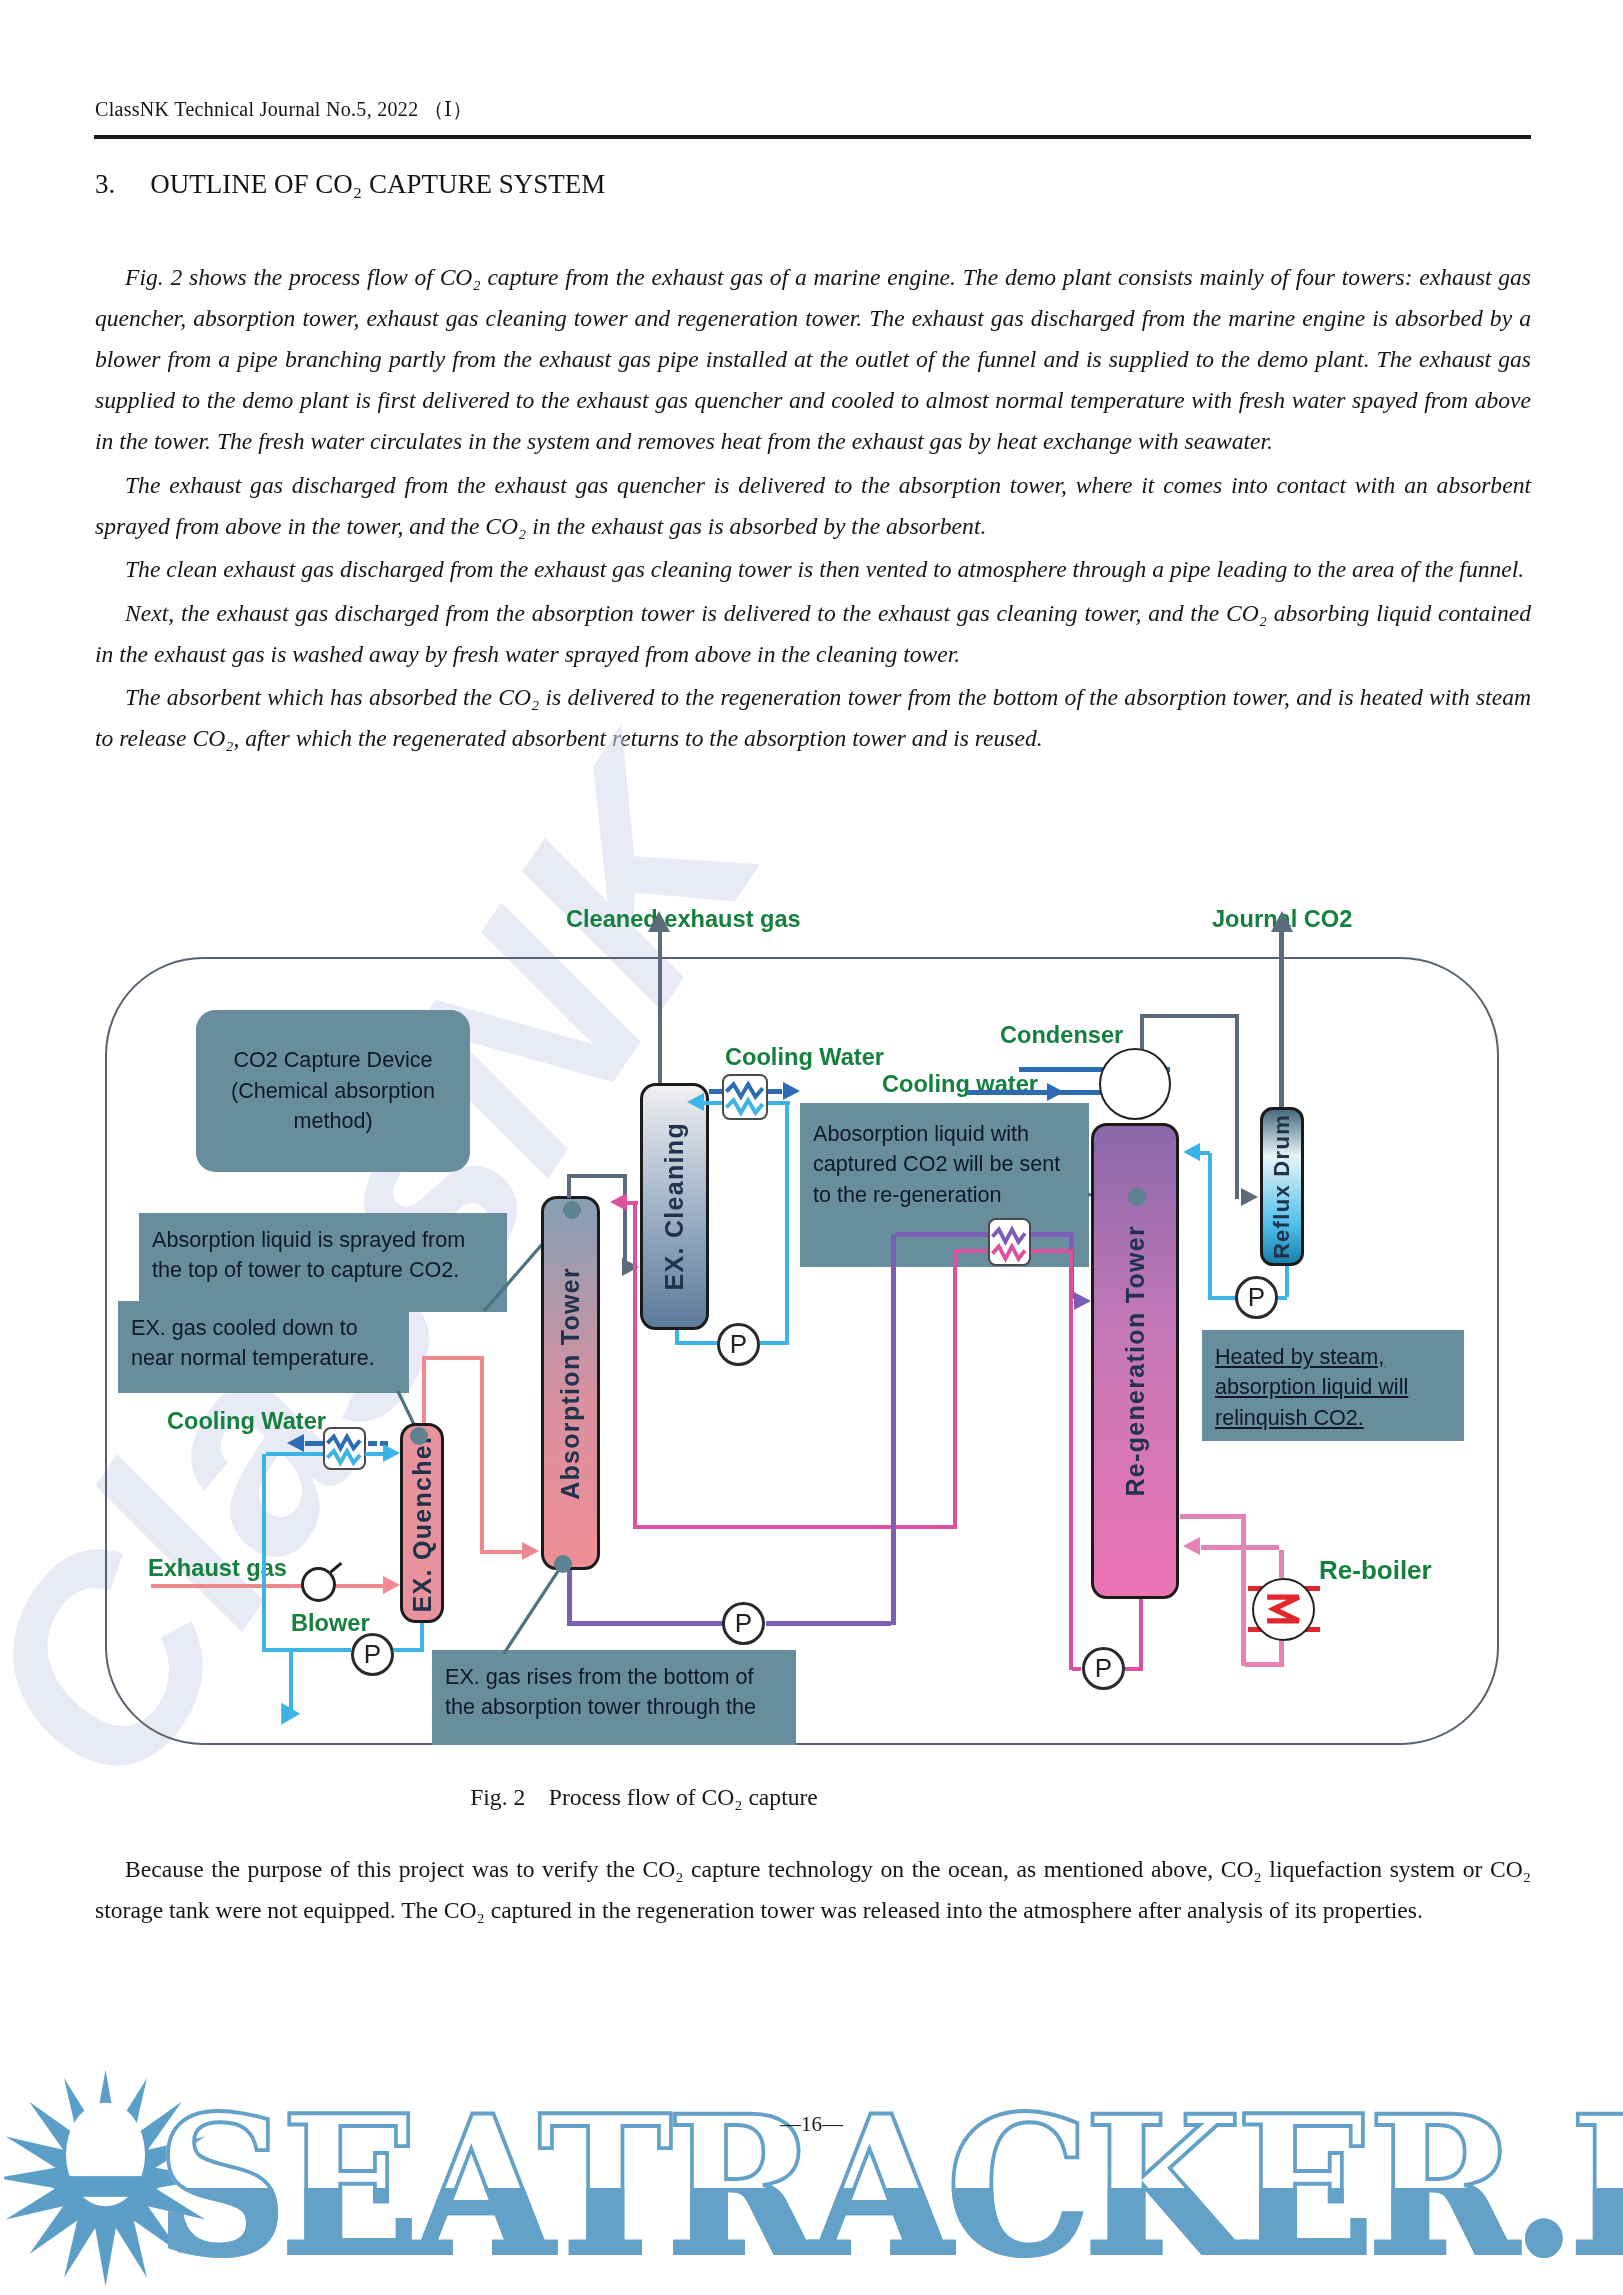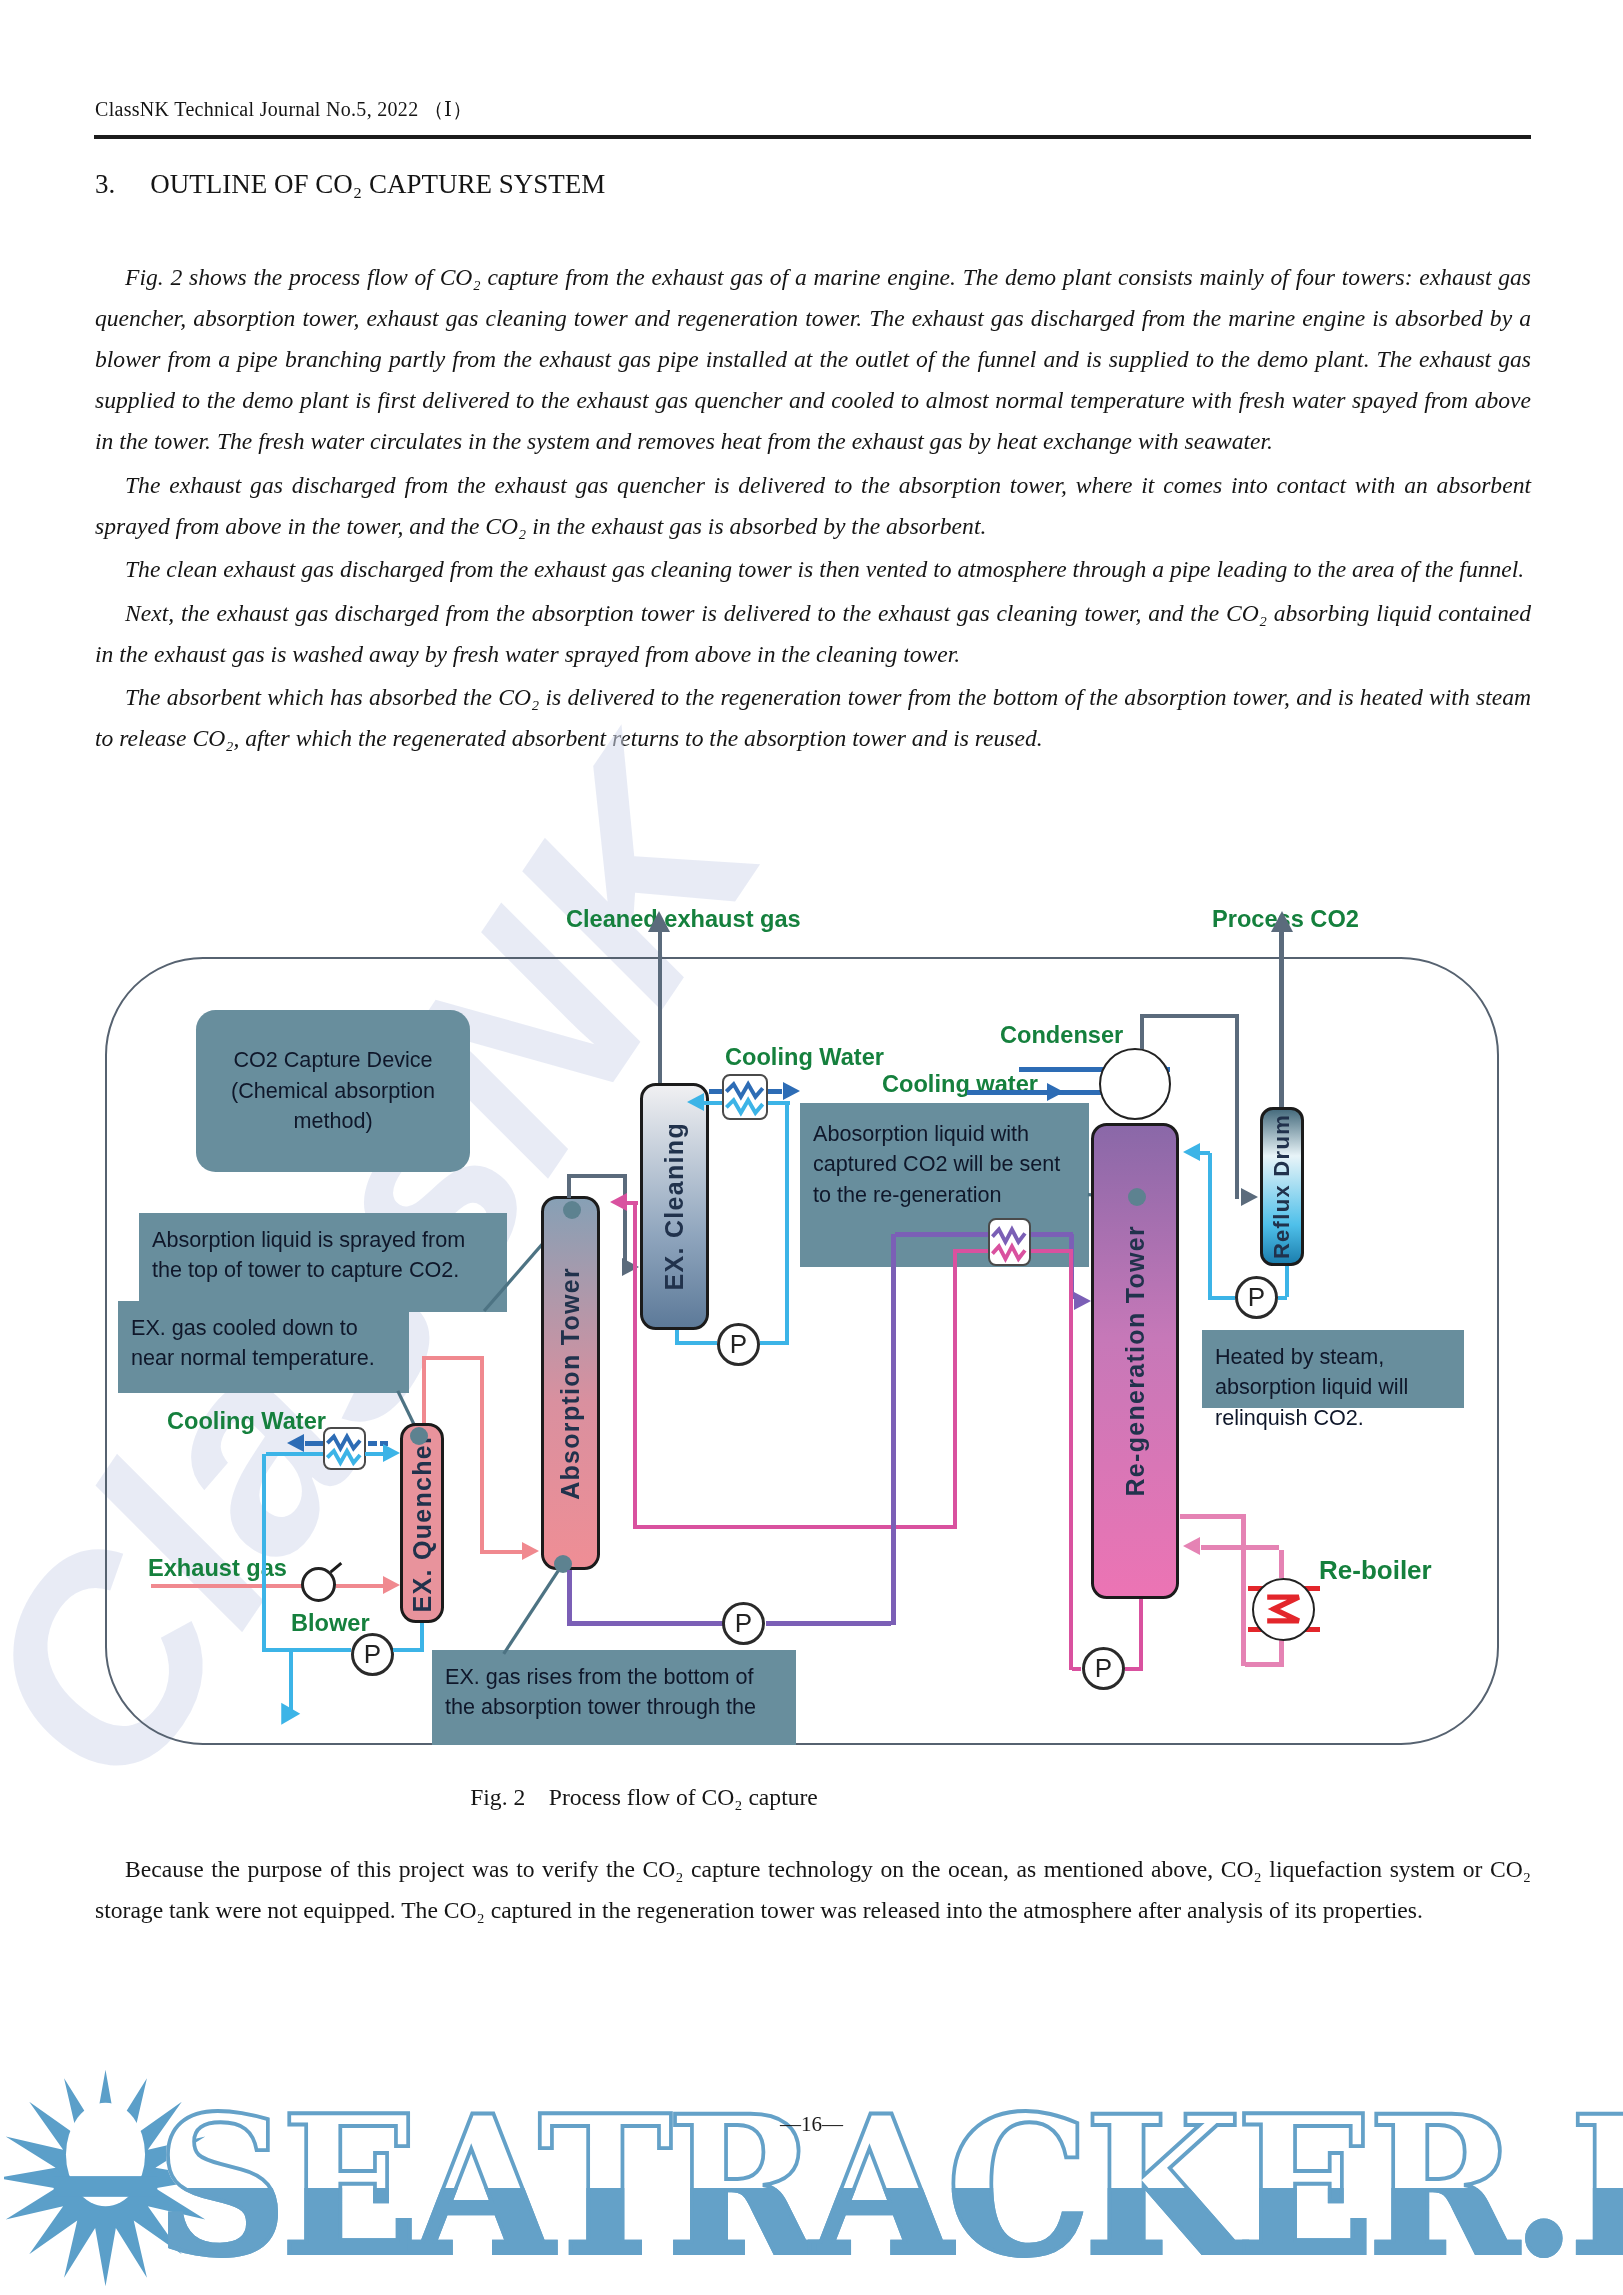--- a/index.html
+++ b/index.html
@@ -69,29 +69,29 @@
   </div>
 
   <div class="fig">
 
     <div class="border-box"></div>
 
     <div class="flabel" style="left:566px;top:906px;">Cleaned exhaust gas</div>
     <i class="p" style="left:658px;top:932px;width:3.9px;height:152px;background:var(--slate);"></i>
     <i class="arr arr-up" style="left:648px;top:911px;"></i>
 
-    <div class="flabel" style="left:1212px;top:906px;">Process CO2</div>
+    <div class="flabel" style="left:1212px;top:906px;">Journal CO2</div>
     <i class="p" style="left:1279px;top:932px;width:5.2px;height:177px;background:var(--slate);"></i>
     <i class="arr arr-up" style="left:1271px;top:911px;"></i>
 
     <div class="callout round" style="left:196px;top:1010px;width:274px;height:162px;">CO2 Capture Device (Chemical absorption method)</div>
     <div class="callout" style="left:139px;top:1213px;width:368px;height:99px;">Absorption liquid is sprayed from the top of tower to capture CO2.</div>
     <div class="callout" style="left:118px;top:1301px;width:291px;height:92px;">EX. gas cooled down to near normal temperature.</div>
     <div class="callout" style="left:800px;top:1103px;width:289px;height:164px;padding-top:15.7px;">Abosorption liquid with captured CO2 will be sent to the re-generation</div>
-    <div class="callout" style="left:1202px;top:1330px;width:262px;height:78px;">Heated by steam, absorption liquid will relinquish CO2.</div>
+    <div class="callout" style="left:1202px;top:1330px;width:262px;height:111px;text-decoration:underline;">Heated by steam, absorption liquid will relinquish CO2.</div>
     <div class="callout" style="left:432px;top:1650px;width:364px;height:95px;">EX. gas rises from the bottom of the absorption tower through the</div>
 
     <svg class="ov" width="1623" height="2295" viewBox="0 0 2481 3508">
       <line x1="740" y1="2004" x2="873" y2="1851" stroke="#4d7383" stroke-width="5"></line>
       <line x1="608" y1="2126" x2="640" y2="2192" stroke="#4d7383" stroke-width="5"></line>
       <line x1="1663" y1="1826" x2="1732" y2="1830" stroke="#4d7383" stroke-width="5"></line>
       <line x1="770" y1="2528" x2="858" y2="2394" stroke="#4d7383" stroke-width="5"></line>
       <line x1="1684" y1="1657" x2="1784" y2="1632" stroke="var(--blue)" stroke-width="7"></line>
       <line x1="1684" y1="1657" x2="1784" y2="1682" stroke="var(--blue)" stroke-width="7"></line>
     </svg>

